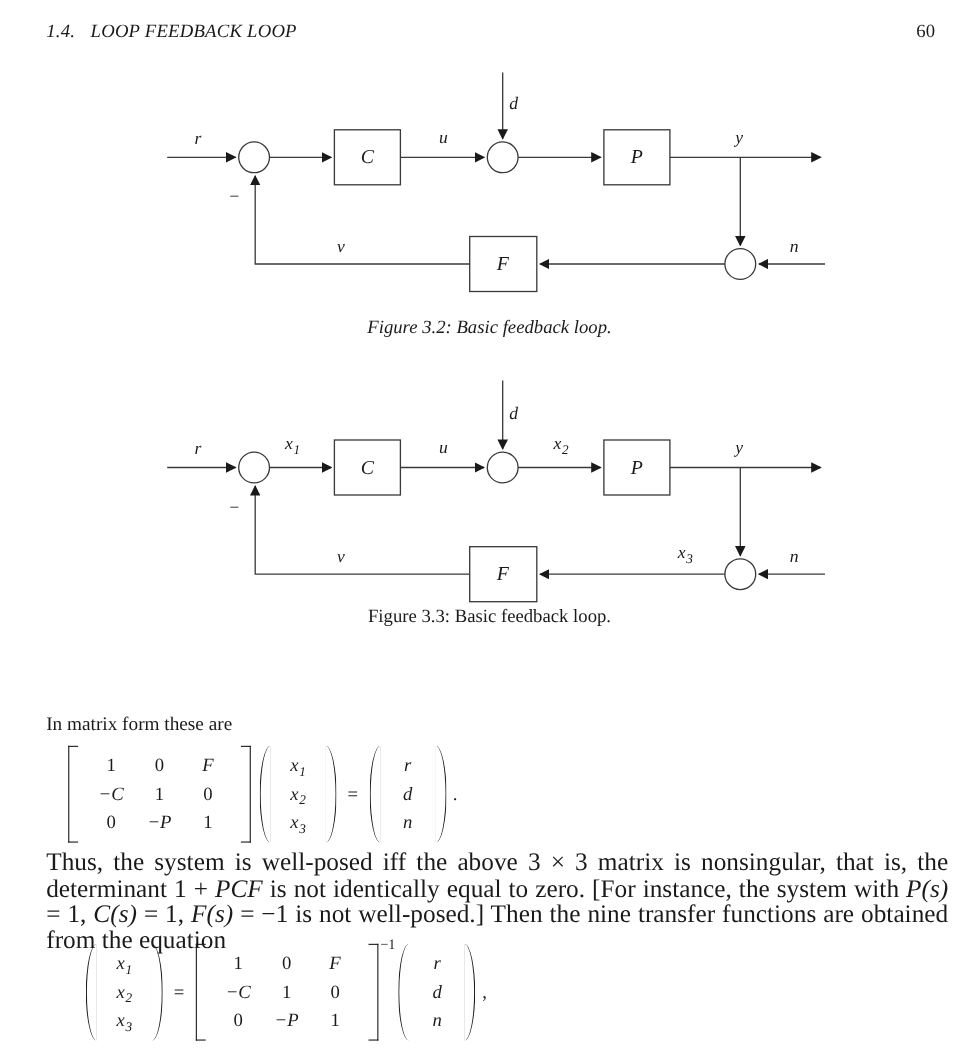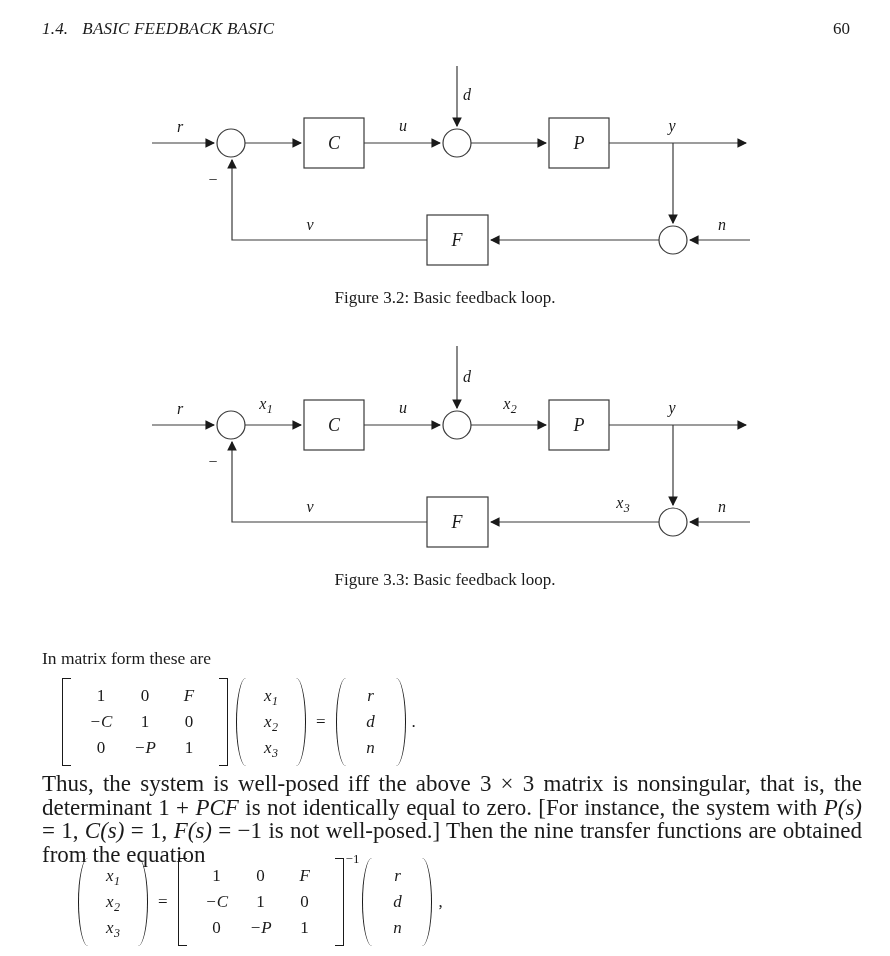--- a/index.html
+++ b/index.html
@@ -62,21 +62,21 @@
   .vc { width:34px; height:26px; line-height:26px; text-align:center; font-size:17px; }
   .eqsign { font-size:17px; margin:0 10px; }
   .endp { font-size:17px; margin-left:6px; align-self:center; }
   .sup { font-size:13px; align-self:flex-start; margin:-7px 3px 0 2px; }
 </style>
 </head>
 <body>
 
 <div class="hdr">
   <div class="hdr-left">
-    <span class="sec">1.4.</span><span>BASIC FEEDBACK BASIC</span>
+    <span class="sec">1.4.</span><span>LOOP FEEDBACK LOOP</span>
   </div>
   <div class="pageno">60</div>
 </div>
 
 <div class="fig" style="left:140px; top:60px;">
   <svg width="620" height="212">
     <defs>
       <marker id="a1" viewBox="0 0 9 9" refX="8" refY="4.5" markerWidth="8" markerHeight="8" orient="auto">
         <path d="M0,0 L9,4.5 L0,9 Z" fill="#1a1a1a"></path>
       </marker>
@@ -105,21 +105,21 @@
   <span class="lbl" style="left:263px; top:66px;">u</span>
   <span class="lbl" style="left:532px; top:66px;">y</span>
   <span class="lbl" style="left:582px; top:165px;">n</span>
   <span class="lbl" style="left:170px; top:165px;">v</span>
   <span class="lbl" style="left:73px;  top:120px;">−</span>
   <span class="blk" style="left:194px; top:83px;">C</span>
   <span class="blk" style="left:439px; top:83px;">P</span>
   <span class="blk" style="left:317px; top:180px;">F</span>
 </div>
 
-<div class="caption" style="top:288px;">Figure 3.2: Basic feedback loop.</div>
+<div class="caption" style="top:288px;font-style:italic;">Figure 3.2: Basic feedback loop.</div>
 
 <div class="fig" style="left:140px; top:340px;">
   <svg width="620" height="212">
     <defs>
       <marker id="a2" viewBox="0 0 9 9" refX="8" refY="4.5" markerWidth="8" markerHeight="8" orient="auto">
         <path d="M0,0 L9,4.5 L0,9 Z" fill="#1a1a1a"></path>
       </marker>
     </defs>
     <g stroke="#3a3a3a" stroke-width="1.2" fill="none">
       <line x1="317" y1="6" x2="317" y2="68" marker-end="url(#a2)"></line>
@@ -148,21 +148,21 @@
   <span class="lbl" style="left:532px; top:68px;">y</span>
   <span class="lbl" style="left:582px; top:167px;">n</span>
   <span class="lbl" style="left:483px; top:165px;"><span>x</span><span class="subs">3</span></span>
   <span class="lbl" style="left:170px; top:167px;">v</span>
   <span class="lbl" style="left:73px;  top:122px;">−</span>
   <span class="blk" style="left:194px; top:85px;">C</span>
   <span class="blk" style="left:439px; top:85px;">P</span>
   <span class="blk" style="left:317px; top:182px;">F</span>
 </div>
 
-<div class="caption" style="top:570px;">Figure 3.3: Basic feedback loop.</div>
+<div class="caption" style="top:550px;">Figure 3.3: Basic feedback loop.</div>
 
 <div class="intro">In matrix form these are</div>
 
 <div class="eq" style="left:62px; top:678px;">
   <div class="grp">
     <div class="lbrk"></div>
     <div class="cells">
       <div class="mrw">
         <span class="mc">1</span>
         <span class="mc">0</span>

